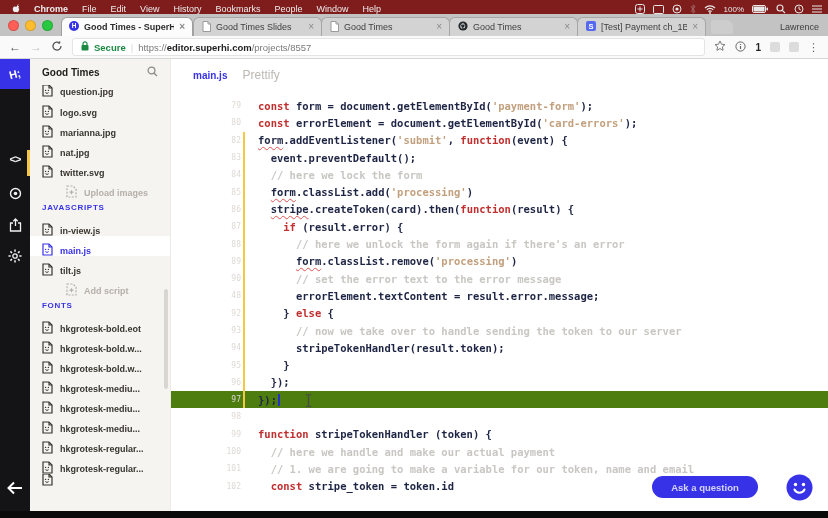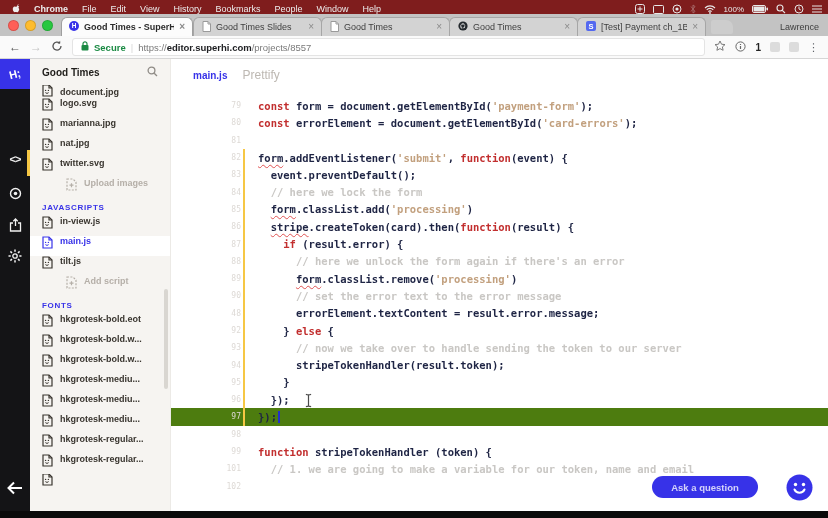--- a/index.html
+++ b/index.html
@@ -52,21 +52,21 @@
   .rail-code{top:94px;font-weight:bold;font-size:11px;letter-spacing:-1px;}
   .rail-strip{position:absolute;right:0;top:91px;width:3px;height:26px;background:var(--yellow);}
   .rail-eye{top:128px;}
   .rail-share{top:159px;}
   .rail-gear{top:190px;}
   .rail-back{top:422px;}
 
   .sidebar{width:140px;background:#f6f4f1;position:relative;overflow:hidden;flex:none;font-weight:bold;}
   .side-head{height:26px;display:flex;align-items:center;padding:0 12px;}
   .side-title{font-size:10px;color:#1f1d1a;flex:1;}
-  .side-item{height:20px;display:flex;align-items:flex-start;gap:7px;padding:0 12px;font-size:9px;color:#39352f;white-space:nowrap;}
+  .side-item{height:20px;display:flex;align-items:flex-end;gap:7px;padding:0 12px;font-size:9px;color:#39352f;white-space:nowrap;}
   .side-item svg{flex:none;}
   .side-item.dim{color:#b5afa8;padding-left:36px;}
   .side-item.active{background:#fff;color:var(--brand);}
   .side-item.clipped{height:12px;overflow:hidden;align-items:flex-end;padding-bottom:1px;}
   .side-sec{height:18px;display:flex;align-items:center;padding:0 12px;font-size:8px;letter-spacing:.7px;color:var(--brand);}
   .side-scrollbar{position:absolute;right:2px;top:230px;width:4px;height:100px;background:#d9d6d1;border-radius:2px;}
 
   .editor{flex:1;background:#fff;position:relative;border-left:1px solid #eceae6;overflow:hidden;}
   .ed-head{height:32px;display:flex;align-items:center;padding-left:22px;gap:15px;font-size:10px;}
   .ed-tab{color:var(--brand);font-weight:bold;}
@@ -301,21 +301,21 @@
         <div class="side-item clipped">
           <span style="display: flex;">
             <svg width="11" height="13" viewBox="0 0 11 13">
               <path d="M1 1h6l3 3v8H1z" fill="none" stroke="currentColor" stroke-width="1.2"></path>
               <path d="M7 1v3h3" fill="none" stroke="currentColor" stroke-width="1.2"></path>
               <circle cx="3.6" cy="6.4" r="0.7" fill="currentColor"></circle>
               <circle cx="6.4" cy="6.4" r="0.7" fill="currentColor"></circle>
               <path d="M3.4 8.6a2.2 2.2 0 0 0 3.2 0" fill="none" stroke="currentColor" stroke-width="1"></path>
             </svg>
           </span>
-          <span>document.jpg</span>
+          <span>question.jpg</span>
         </div>
         <div class="side-item">
           <span style="display: flex;">
             <svg width="11" height="13" viewBox="0 0 11 13">
               <path d="M1 1h6l3 3v8H1z" fill="none" stroke="currentColor" stroke-width="1.2"></path>
               <path d="M7 1v3h3" fill="none" stroke="currentColor" stroke-width="1.2"></path>
               <circle cx="3.6" cy="6.4" r="0.7" fill="currentColor"></circle>
               <circle cx="6.4" cy="6.4" r="0.7" fill="currentColor"></circle>
               <path d="M3.4 8.6a2.2 2.2 0 0 0 3.2 0" fill="none" stroke="currentColor" stroke-width="1"></path>
             </svg>
@@ -527,41 +527,41 @@
   </div>
 
   <div class="editor">
     <div class="ed-head">
       <span class="ed-tab">main.js</span>
       <button class="ed-prettify">Prettify</button>
     </div>
     <div class="code" id="code">
         <div class="cline"><span class="ln">79</span><span class="mark"></span><span class="ctext"><span class="tk-k">const</span><span class="tk-d"> form = document.getElementById(</span><span class="tk-s">'payment-form'</span><span class="tk-d">);</span></span></div>
         <div class="cline"><span class="ln">80</span><span class="mark"></span><span class="ctext"><span class="tk-k">const</span><span class="tk-d"> errorElement = document.getElementById(</span><span class="tk-s">'card-errors'</span><span class="tk-d">);</span></span></div>
-        <div class="cline"><span class="ln">81</span><span class="mark"></span><span class="ctext"></span></div>
         <div class="cline"><span class="ln">82</span><span class="mark changed"></span><span class="ctext"><span class="tk-u">form</span><span class="tk-d">.addEventListener(</span><span class="tk-s">'submit'</span><span class="tk-d">, </span><span class="tk-k">function</span><span class="tk-d">(event) {</span></span></div>
         <div class="cline"><span class="ln">83</span><span class="mark changed"></span><span class="ctext"><span class="tk-d">  event.preventDefault();</span></span></div>
         <div class="cline"><span class="ln">84</span><span class="mark changed"></span><span class="ctext"><span class="tk-c">  // here we lock the form</span></span></div>
         <div class="cline"><span class="ln">85</span><span class="mark changed"></span><span class="ctext"><span class="tk-d">  </span><span class="tk-u">form</span><span class="tk-d">.classList.add(</span><span class="tk-s">'processing'</span><span class="tk-d">)</span></span></div>
         <div class="cline"><span class="ln">86</span><span class="mark changed"></span><span class="ctext"><span class="tk-d">  </span><span class="tk-u">stripe</span><span class="tk-d">.createToken(card).then(</span><span class="tk-k">function</span><span class="tk-d">(result) {</span></span></div>
         <div class="cline"><span class="ln">87</span><span class="mark changed"></span><span class="ctext"><span class="tk-d">    </span><span class="tk-k">if</span><span class="tk-d"> (result.error) {</span></span></div>
         <div class="cline"><span class="ln">88</span><span class="mark changed"></span><span class="ctext"><span class="tk-c">      // here we unlock the form again if there's an error</span></span></div>
         <div class="cline"><span class="ln">89</span><span class="mark changed"></span><span class="ctext"><span class="tk-d">      </span><span class="tk-u">form</span><span class="tk-d">.classList.remove(</span><span class="tk-s">'processing'</span><span class="tk-d">)</span></span></div>
         <div class="cline"><span class="ln">90</span><span class="mark changed"></span><span class="ctext"><span class="tk-c">      // set the error text to the error message</span></span></div>
         <div class="cline"><span class="ln">48</span><span class="mark changed"></span><span class="ctext"><span class="tk-d">      errorElement.textContent = result.error.message;</span></span></div>
         <div class="cline"><span class="ln">92</span><span class="mark changed"></span><span class="ctext"><span class="tk-d">    } </span><span class="tk-k">else</span><span class="tk-d"> {</span></span></div>
         <div class="cline"><span class="ln">93</span><span class="mark changed"></span><span class="ctext"><span class="tk-c">      // now we take over to handle sending the token to our server</span></span></div>
         <div class="cline"><span class="ln">94</span><span class="mark changed"></span><span class="ctext"><span class="tk-d">      stripeTokenHandler(result.token);</span></span></div>
         <div class="cline"><span class="ln">95</span><span class="mark changed"></span><span class="ctext"><span class="tk-d">    }</span></span></div>
         <div class="cline"><span class="ln">96</span><span class="mark changed"></span><span class="ctext"><span class="tk-d">  });</span></span></div>
         <div class="cline active"><span class="ln">97</span><span class="mark changed"></span><span class="ctext"><span class="tk-d">});</span><span class="caret"></span></span></div>
         <div class="cline"><span class="ln">98</span><span class="mark"></span><span class="ctext"></span></div>
         <div class="cline"><span class="ln">99</span><span class="mark"></span><span class="ctext"><span class="tk-k">function</span><span class="tk-d"> stripeTokenHandler (token) {</span></span></div>
+        <div class="cline"><span class="ln">100</span><span class="mark"></span><span class="ctext"><span class="tk-c">  // here we handle and make our actual payment</span></span></div>
         <div class="cline"><span class="ln">101</span><span class="mark"></span><span class="ctext"><span class="tk-c">  // 1. we are going to make a variable for our token, name and email</span></span></div>
-        <div class="cline"><span class="ln">102</span><span class="mark"></span></div>
+        <div class="cline"><span class="ln">102</span><span class="mark"></span><span class="ctext"><span class="tk-d">  </span><span class="tk-k">const</span><span class="tk-d"> stripe_token = token.id</span></span></div>
       </div>
   </div>
 </div>
 
 <span class="ibeam"><svg width="9" height="15" viewBox="0 0 9 15">
       <path d="M2 1.2c1 .9 4 .9 5 0M2 13.8c1-.9 4-.9 5 0M4.5 1.6v11.8" fill="none" stroke="#4a4a4a" stroke-width="1.2"></path>
     </svg></span>
 
 <button class="ask-btn">Ask a question</button>
 <span class="smiley"><svg width="27" height="27" viewBox="0 0 27 27">

